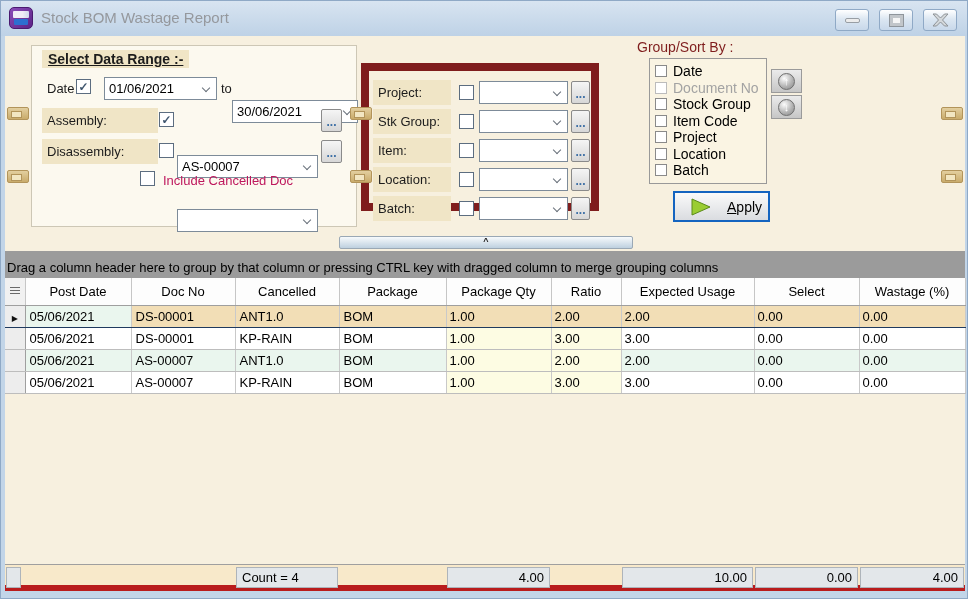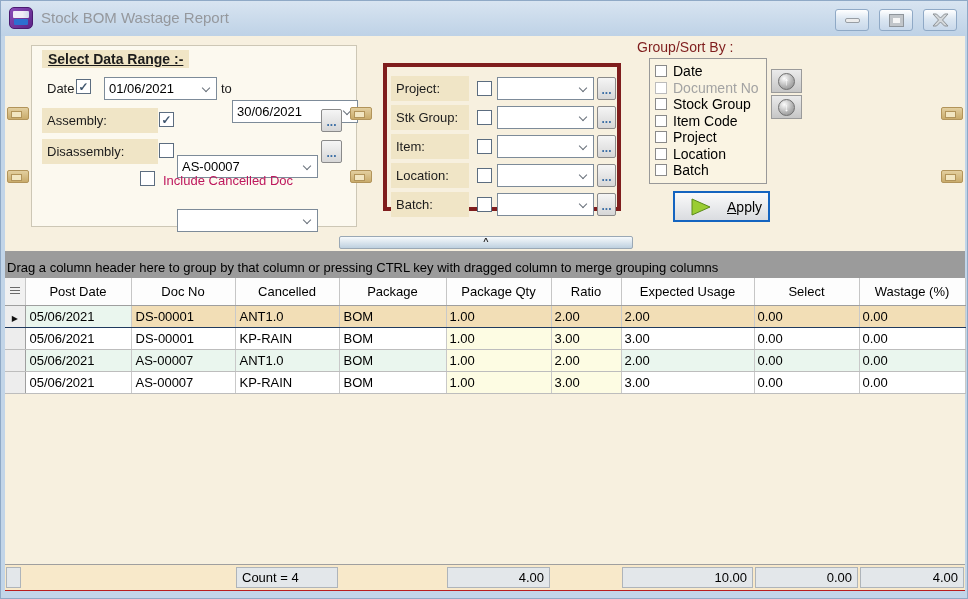--- a/index.html
+++ b/index.html
@@ -51,22 +51,22 @@
                  border-right:1.6px solid #68707a; border-bottom:1.6px solid #68707a;
                  transform:rotate(45deg); }
   .more-btn { border:1px solid #8a8a8a; background:linear-gradient(#f5f5f5,#d7d7d7);
               color:#3b6ea5; font-size:12px; font-weight:bold; border-radius:2px;
               display:flex; align-items:flex-end; justify-content:center; line-height:10px;
               font-family:"Liberation Sans", sans-serif; padding-bottom:4px; }
 
   .cancel-label { font-size:13px; color:#be185d; }
 
   
-  .panel2 { position:absolute; left:378px; top:27px; width:238px; height:148px;
-            border:4px solid #7f1d1d; background:#f7f0df; }
+  .panel2 { position:absolute; left:356px; top:27px; width:238px; height:148px;
+            border:8px solid #7f1d1d; background:#f7f0df; }
   .panel2-inner { padding:9px 1px 0 4px; display:flex; flex-direction:column; gap:4px; }
   .frow { display:flex; align-items:center; height:25px; }
   .frow .strip { width:78px; align-self:stretch; }
   .frow .checkbox { margin-left:8px; flex:none; }
   .frow .combo { flex:1; margin-left:5px; }
   .frow .more-btn { margin-left:3px; width:19px; height:23px; flex:none; }
 
   
   .group-title { position:absolute; left:632px; top:3px; font-size:14px; color:#7f1d1d; }
   .group-box { position:absolute; left:644px; top:22px; width:118px; height:126px;
@@ -125,21 +125,21 @@
   table.grid td.selc { background:#ededed; border-right:1px solid #9f9f9f; text-align:center; padding:0; }
   .row-arrow::after { content:"▶"; font-size:8px; color:#111; }
   .bg-mint  { background:#eaf6ee; }
   .bg-white { background:#ffffff; }
   .bg-yellow{ background:#fdfce3; }
   .bg-seltan{ background:#f2deb6; }
   tr.selected td { border-top:1px solid #1f3a5f; border-bottom:1px solid #1f3a5f; }
   tr.selected td.c0 { border-left:1px solid #1f3a5f; }
 
   .grid-footer { position:absolute; left:0; top:313px; width:960px; height:27px;
-                 background:#f8e9ca; border-top:1px solid #9f9f9f; border-bottom:1px solid #b91c1c; }
+                 background:#f8e9ca; border-top:1px solid #9f9f9f; border-bottom:6px solid #b91c1c; }
   table.ftable { border-collapse:collapse; table-layout:fixed; width:960px; height:25px; }
   table.ftable td { padding:1px; vertical-align:middle; }
   .sum-box { background:#e3e7ea; border:1px solid #aeb4ba; height:21px; line-height:19px;
              font-size:13px; color:#000; padding:0 5px; }
   .sum-box.right { text-align:right; }
   .sum-box.mini { width:15px; }
 </style>
 </head>
 <body>
 

